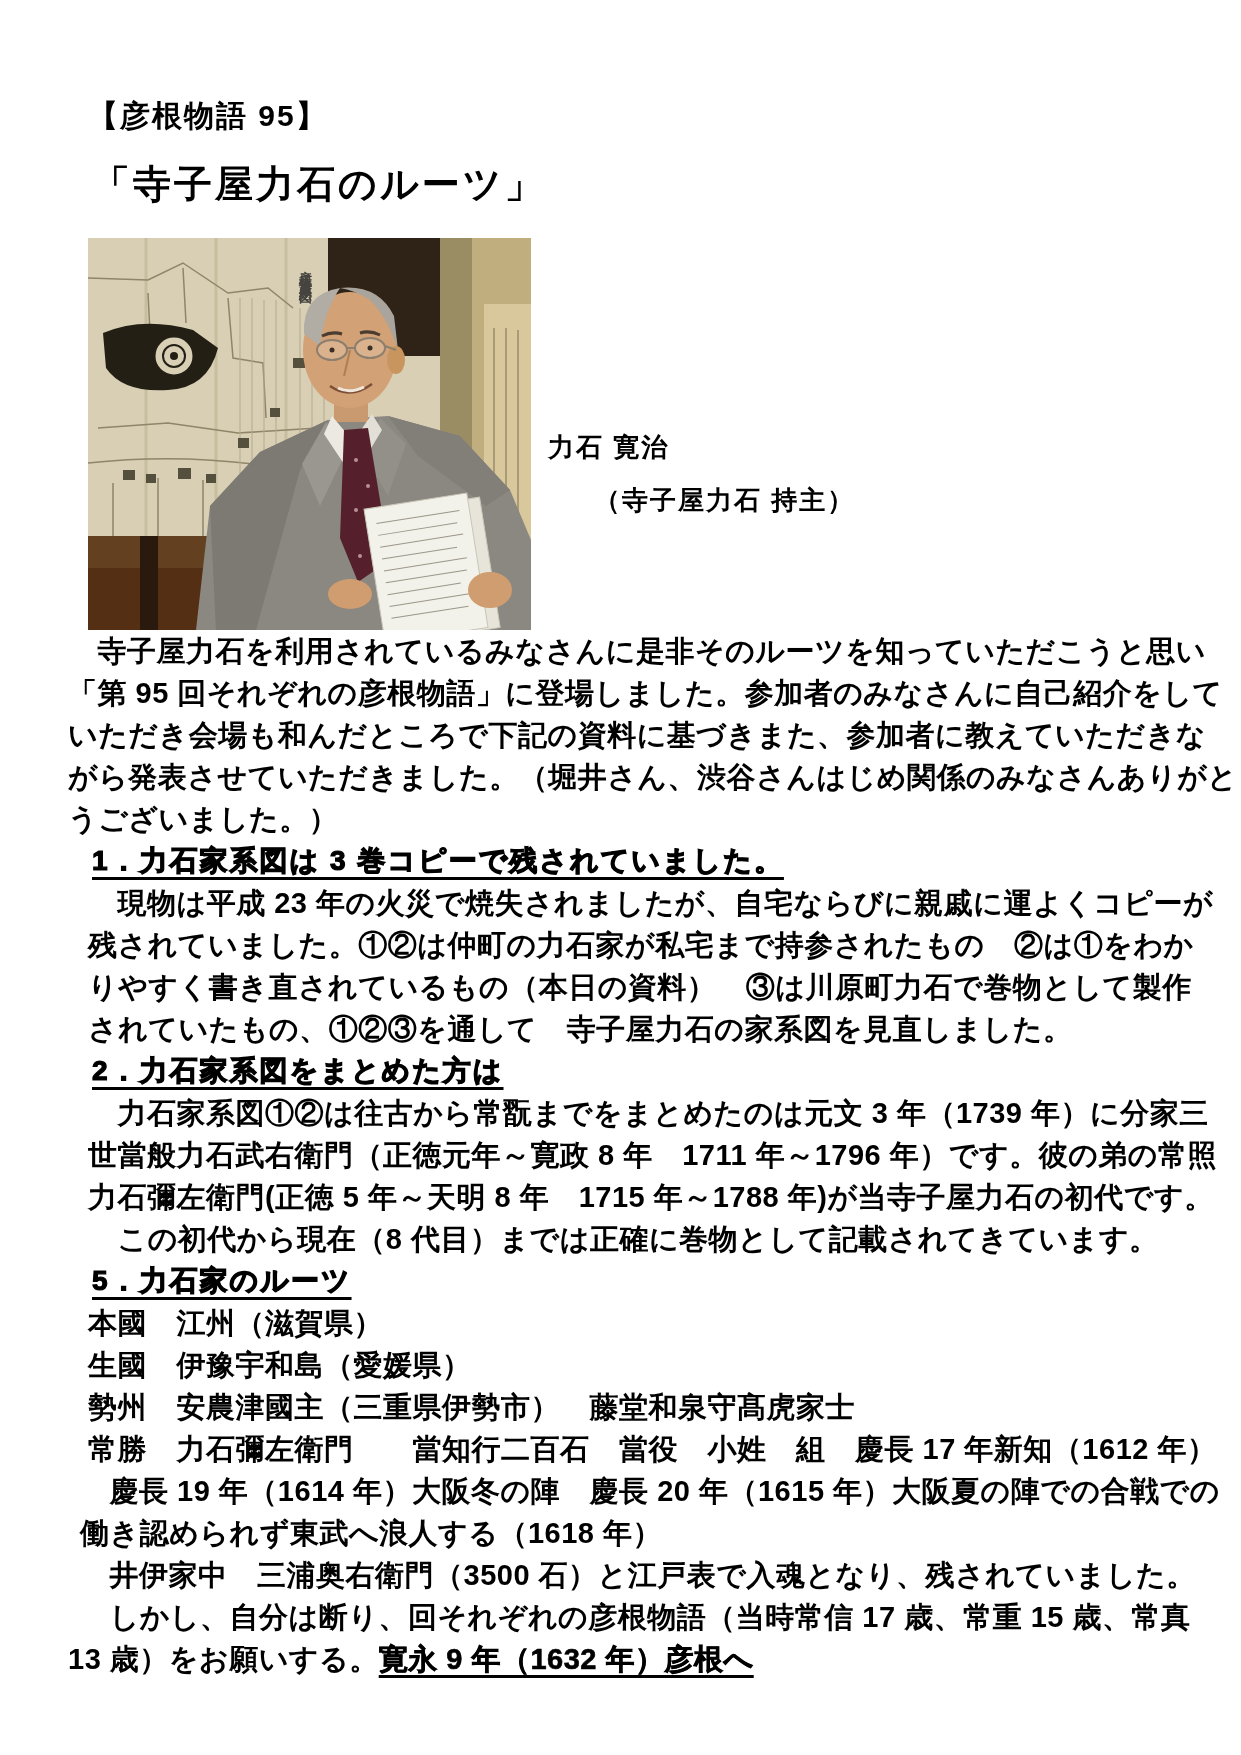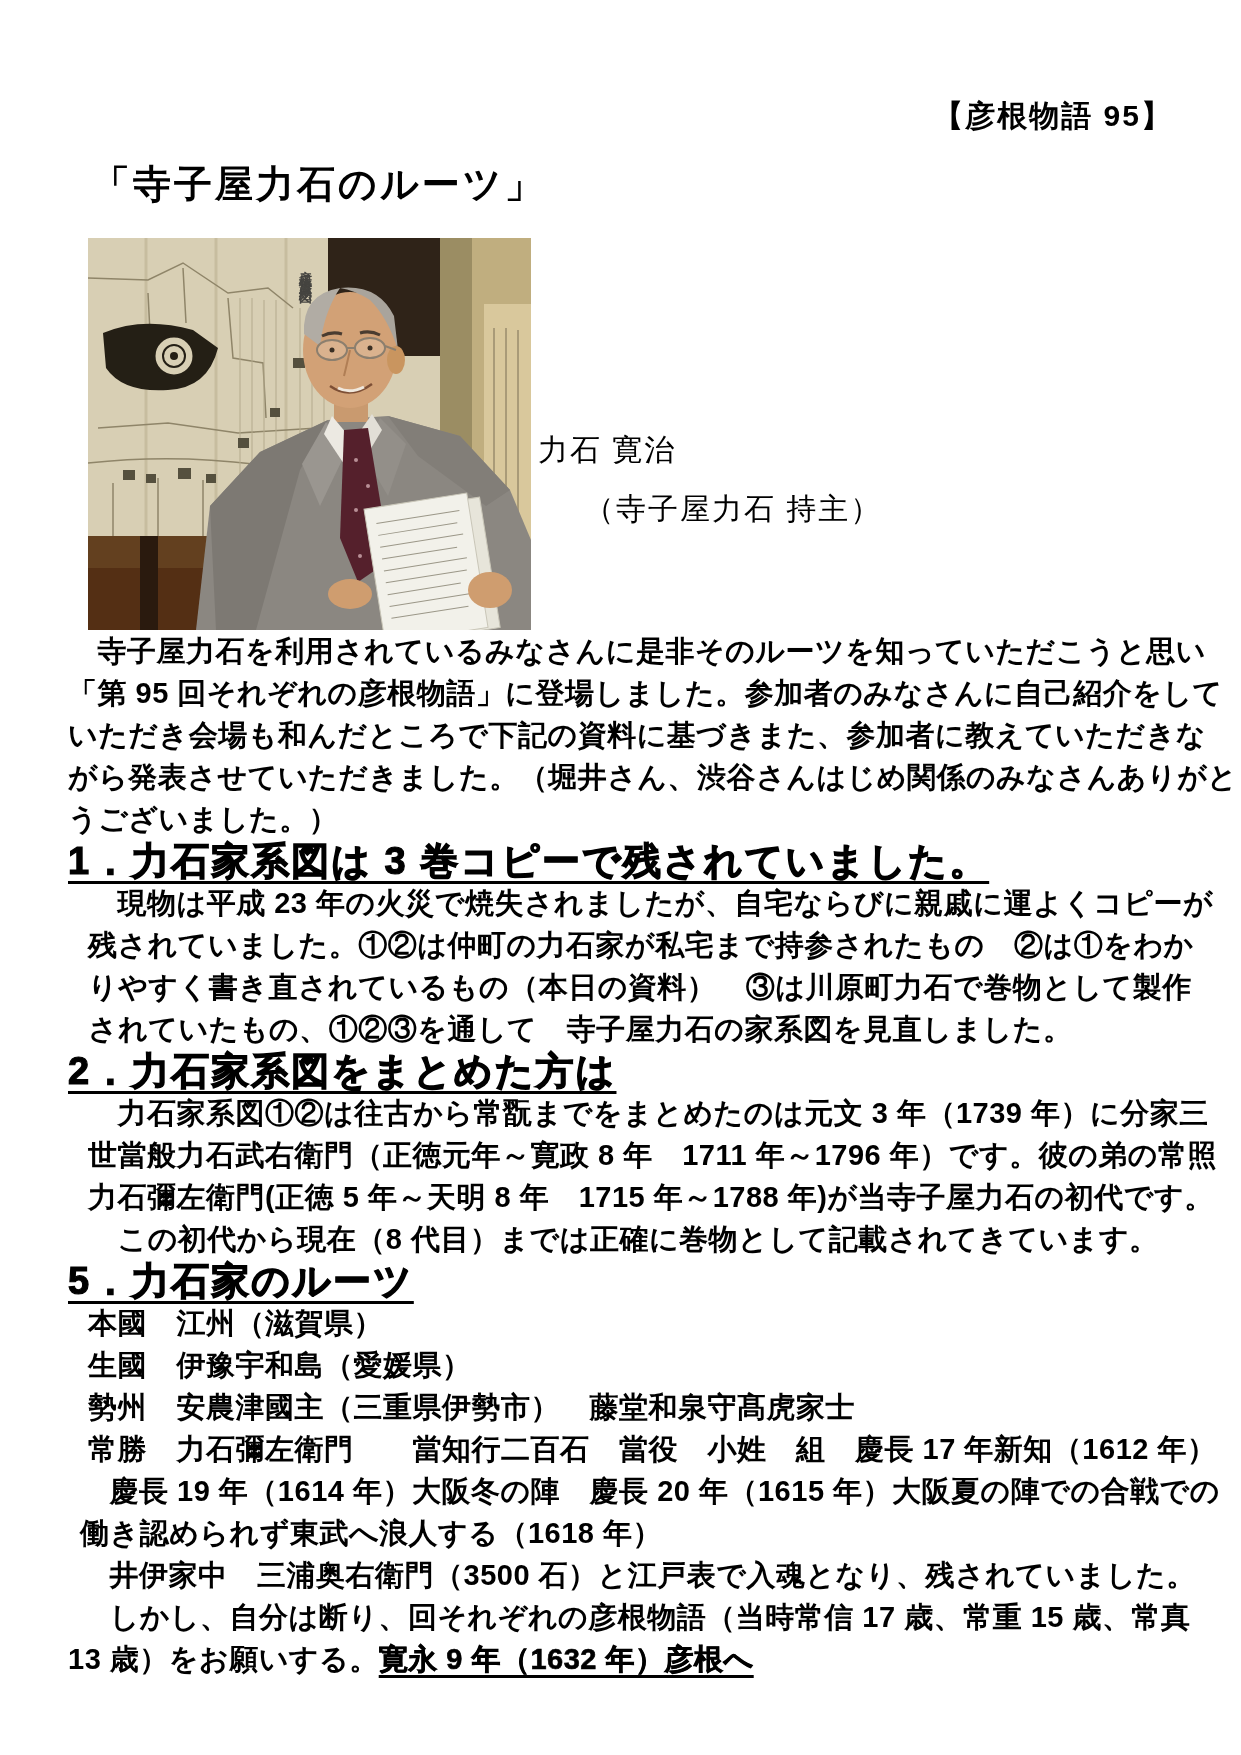--- a/index.html
+++ b/index.html
@@ -1,33 +1,33 @@
 <!DOCTYPE html>
 <html lang="ja"><head>
 <meta charset="utf-8">
 <style>
   html,body{margin:0;padding:0;background:#ffffff;}
   body{width:1241px;height:1755px;font-family:"Liberation Sans",sans-serif;color:#000;}
   .page{position:relative;width:1241px;height:1755px;background:#fff;overflow:hidden;}
   .doc{position:absolute;left:68px;top:96px;width:1105px;}
-  .series-title{font-size:30px;font-weight:700;letter-spacing:2px;margin-left:20px;white-space:nowrap;text-align:right;}
+  .series-title{font-size:30px;font-weight:700;letter-spacing:2px;margin-left:20px;white-space:nowrap;}
   .main-title{font-size:38px;font-weight:700;letter-spacing:3px;margin-left:24px;margin-top:22px;white-space:nowrap;}
 
   .photo-row{position:relative;height:392px;margin-top:28px;}
   .photo-wrap{position:absolute;left:20px;top:0;width:443px;height:392px;overflow:hidden;}
   .map-caption{position:absolute;left:208px;top:22px;writing-mode:vertical-rl;font-size:13px;
                color:#2c2c2c;letter-spacing:3px;font-weight:600;opacity:.85;}
-  .caption{position:absolute;left:470px;top:192px;font-size:30px;font-weight:400;letter-spacing:2px;}
+  .caption{position:absolute;left:480px;top:192px;font-size:26px;font-weight:700;letter-spacing:2px;}
   .caption .role{margin-top:18px;margin-left:46px;}
 
   .bodyline{font-size:29px;font-weight:600;line-height:42px;letter-spacing:.5px;white-space:nowrap;}
   .intro{margin-top:0;}
-  .heading{font-size:38px;font-weight:900;line-height:42px;letter-spacing:2px;white-space:nowrap;
+  .heading{font-size:28px;font-weight:900;line-height:42px;letter-spacing:2px;white-space:nowrap;
            -webkit-text-stroke:1.2px #000;
-           text-decoration:underline;text-decoration-thickness:3px;text-underline-offset:7px;}
+           text-decoration:underline;text-decoration-thickness:3px;text-underline-offset:7px;margin-left:24px;}
   .indent1{margin-left:20px;}
   .indent2{margin-left:12px;}
   .u{text-decoration-thickness:2px;text-underline-offset:5px;}
   .bu{font-weight:800;-webkit-text-stroke:.6px #000;text-decoration:underline;
       text-decoration-thickness:3px;text-underline-offset:6px;}
 </style>
 </head>
 <body>
 
 <div class="page">

